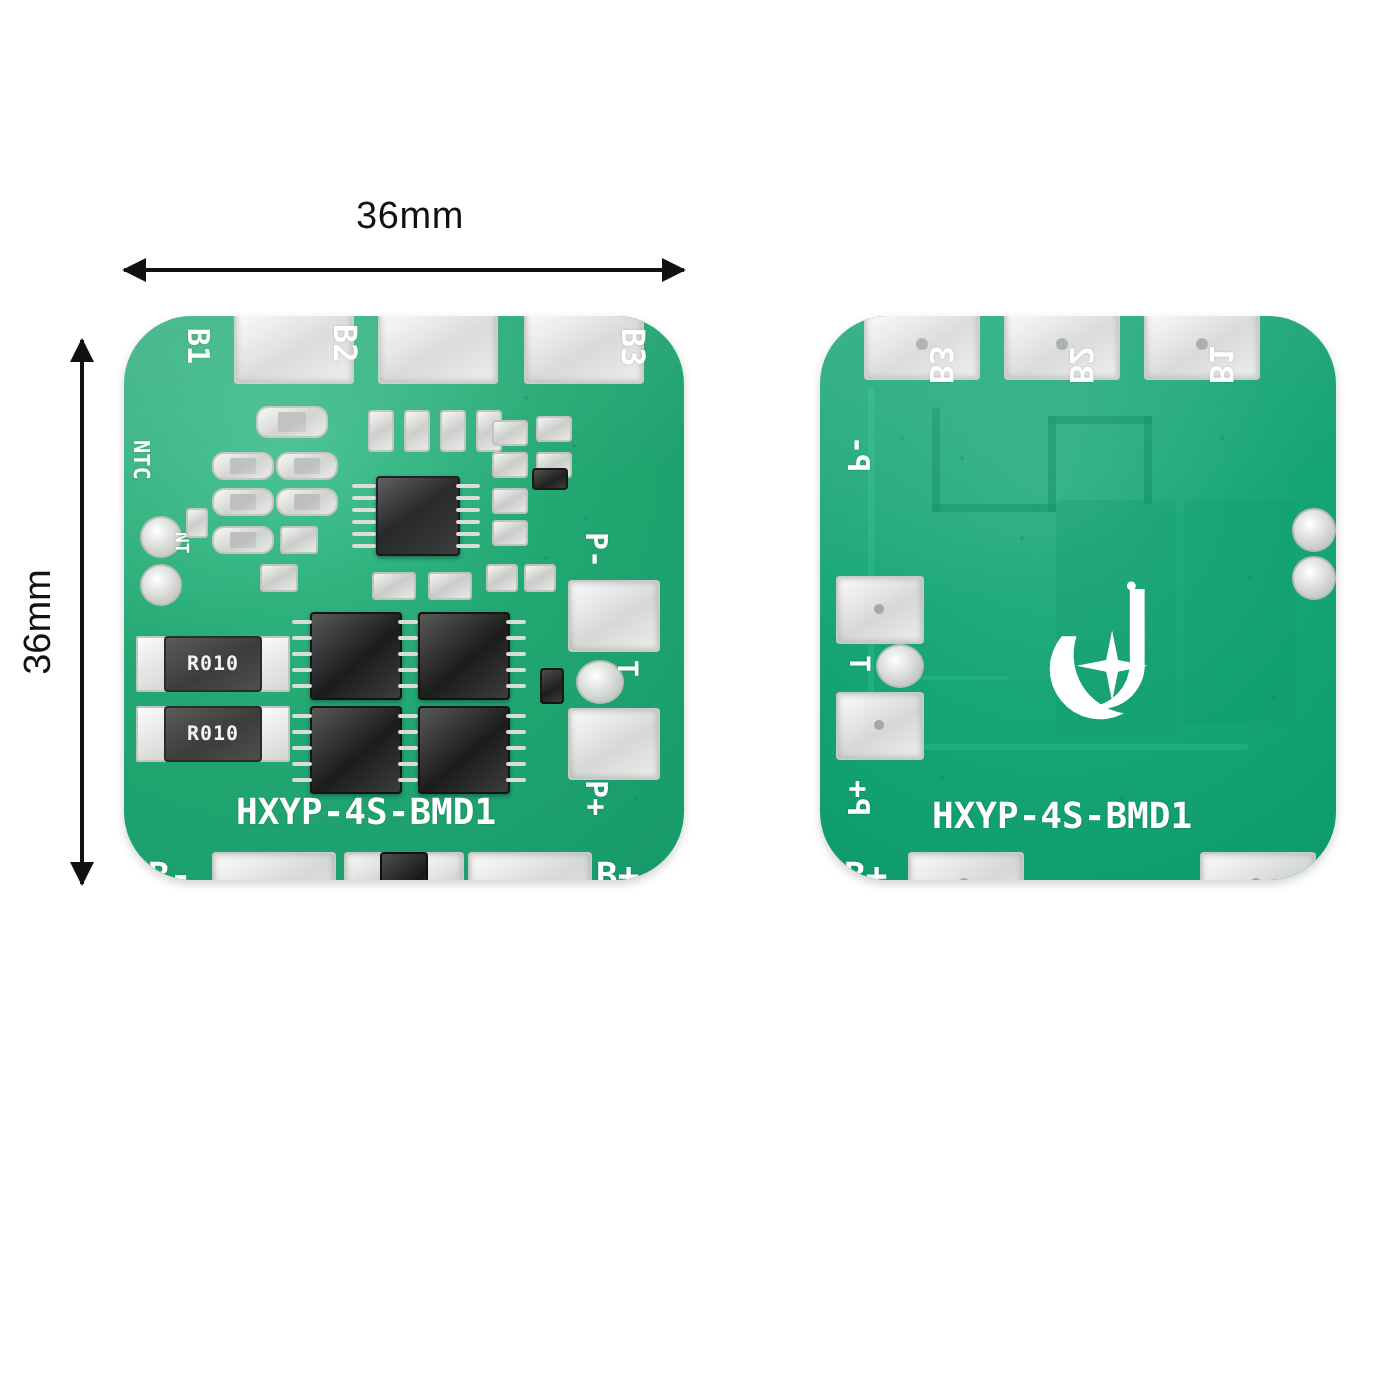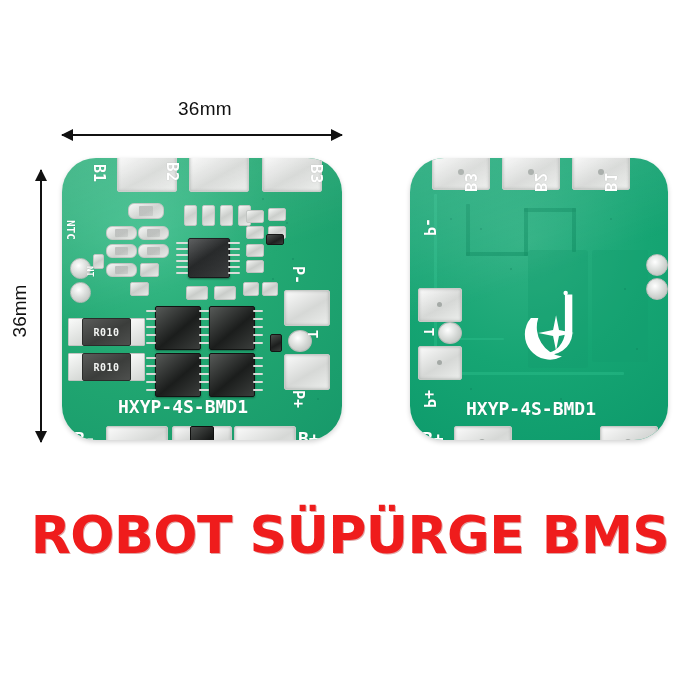--- a/index.html
+++ b/index.html
@@ -389,15 +389,14 @@
     <div class="pad small" style="left:44px;top:268px;width:56px;height:32px;">
       <div class="pad-dot" style="left:24px;top:12px;width:6px;height:6px;"></div>
     </div>
     <div class="pad small" style="left:190px;top:268px;width:56px;height:32px;">
       <div class="pad-dot" style="left:24px;top:12px;width:6px;height:6px;"></div>
     </div>
     <div class="silk" style="left:12px;top:272px;font-size:18px;">B+</div>
     <div class="silk" style="left:248px;top:272px;font-size:18px;">B-</div>
   </div>
 
-  <div class="banner">ROBOT SÜPÜRGE BMS</div>
 
 </div>
 
 </body></html>

